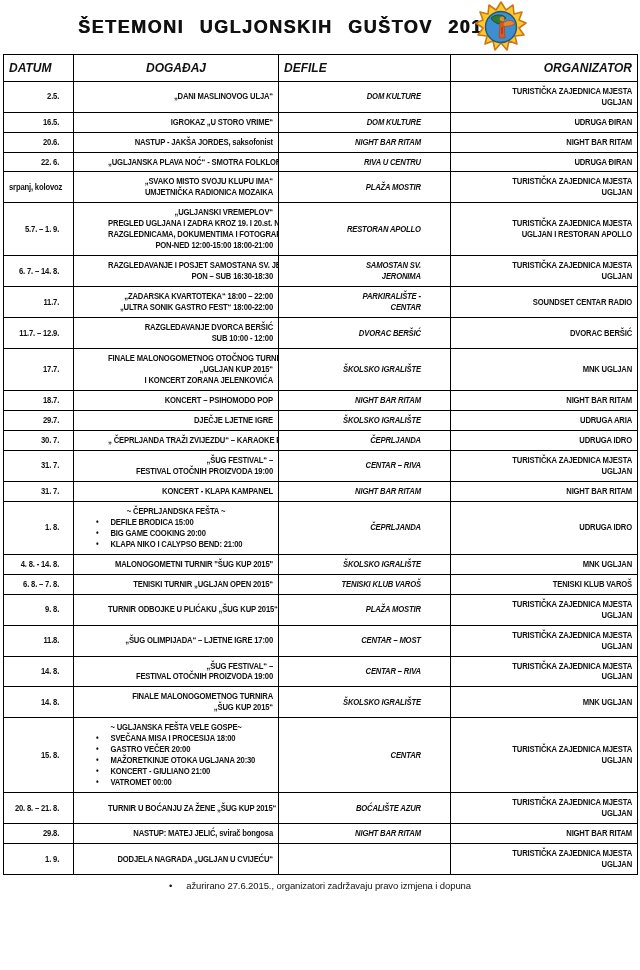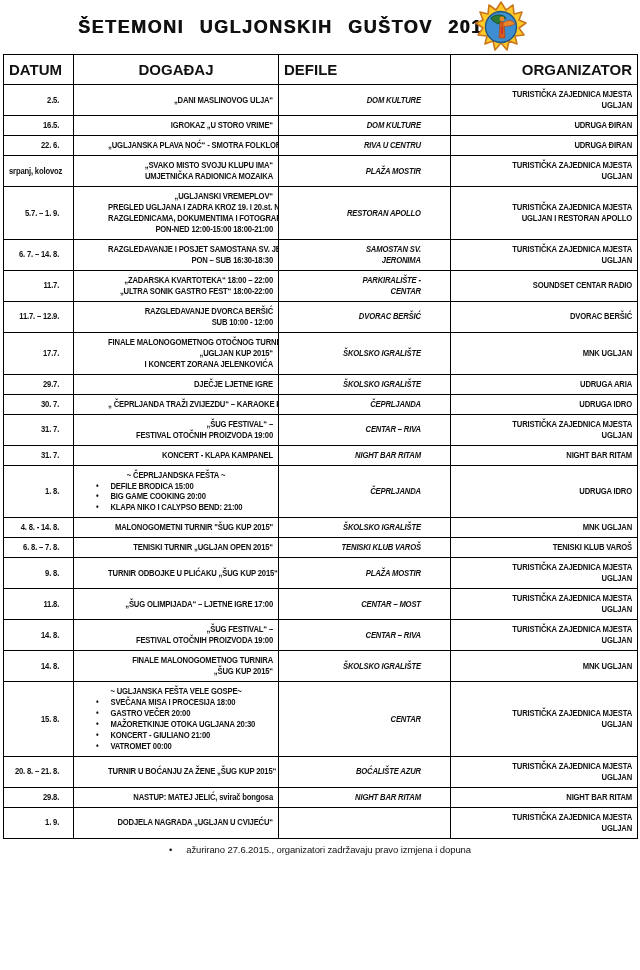--- a/index.html
+++ b/index.html
@@ -24,21 +24,21 @@
   col.w-datum{width:70px;}
   col.w-dogadaj{width:205px;}
   col.w-mjesto{width:172px;}
   col.w-org{width:187px;}
   th,td{
     border:1.5px solid #000;
     padding:4px 5px;
     font-size:9px;font-weight:bold;line-height:1.22;
     vertical-align:middle;overflow:hidden;
   }
-  th{font-size:15px;padding-top:6px;padding-bottom:5px;}
+  th{font-style:italic;font-size:12px;padding-top:6px;padding-bottom:5px;}
   th.h-datum,th.h-mjesto{text-align:left;}
   th.h-dogadaj{text-align:center;}
   th.h-org{text-align:right;vertical-align:bottom;padding-top:5px;}
   .line{white-space:nowrap;letter-spacing:-0.2px;transform:scaleX(0.85);}
   td.c-datum{text-align:right;}
   td.c-datum .line{transform-origin:0 50%;}
   td.c-dogadaj{text-align:right;}
   td.c-dogadaj .line{transform-origin:100% 50%;}
   td.c-dogadaj .line.center{text-align:center;transform-origin:50% 50%;}
   td.c-mjesto{text-align:right;font-style:italic;}
@@ -116,20 +116,34 @@
         </td>
         <td class="c-mjesto">
           <div class="line">DOM KULTURE</div>
         </td>
         <td class="c-org">
           <div class="line">UDRUGA ĐIRAN</div>
         </td>
       </tr>
       <tr>
         <td class="c-datum">
+          <div class="line">20.6.</div>
+        </td>
+        <td class="c-dogadaj">
+          <div class="line">NASTUP - JAKŠA JORDES, saksofonist</div>
+        </td>
+        <td class="c-mjesto">
+          <div class="line">NIGHT BAR RITAM</div>
+        </td>
+        <td class="c-org">
+          <div class="line">NIGHT BAR RITAM</div>
+        </td>
+      </tr>
+      <tr>
+        <td class="c-datum">
           <div class="line">22. 6.</div>
         </td>
         <td class="c-dogadaj">
           <div class="line">„UGLJANSKA PLAVA NOĆ“ - SMOTRA FOLKLORA</div>
         </td>
         <td class="c-mjesto">
           <div class="line">RIVA U CENTRU</div>
         </td>
         <td class="c-org">
           <div class="line">UDRUGA ĐIRAN</div>
@@ -224,20 +238,34 @@
         <td class="c-dogadaj">
           <div class="line">FINALE MALONOGOMETNOG OTOČNOG TURNIRA</div>
           <div class="line">„UGLJAN KUP 2015“</div>
           <div class="line">I KONCERT ZORANA JELENKOVIĆA</div>
         </td>
         <td class="c-mjesto">
           <div class="line">ŠKOLSKO IGRALIŠTE</div>
         </td>
         <td class="c-org">
           <div class="line">MNK UGLJAN</div>
+        </td>
+      </tr>
+      <tr>
+        <td class="c-datum">
+          <div class="line">18.7.</div>
+        </td>
+        <td class="c-dogadaj">
+          <div class="line">KONCERT – PSIHOMODO POP</div>
+        </td>
+        <td class="c-mjesto">
+          <div class="line">NIGHT BAR RITAM</div>
+        </td>
+        <td class="c-org">
+          <div class="line">NIGHT BAR RITAM</div>
         </td>
       </tr>
       <tr>
         <td class="c-datum">
           <div class="line">29.7.</div>
         </td>
         <td class="c-dogadaj">
           <div class="line">DJEČJE LJETNE IGRE</div>
         </td>
         <td class="c-mjesto">

